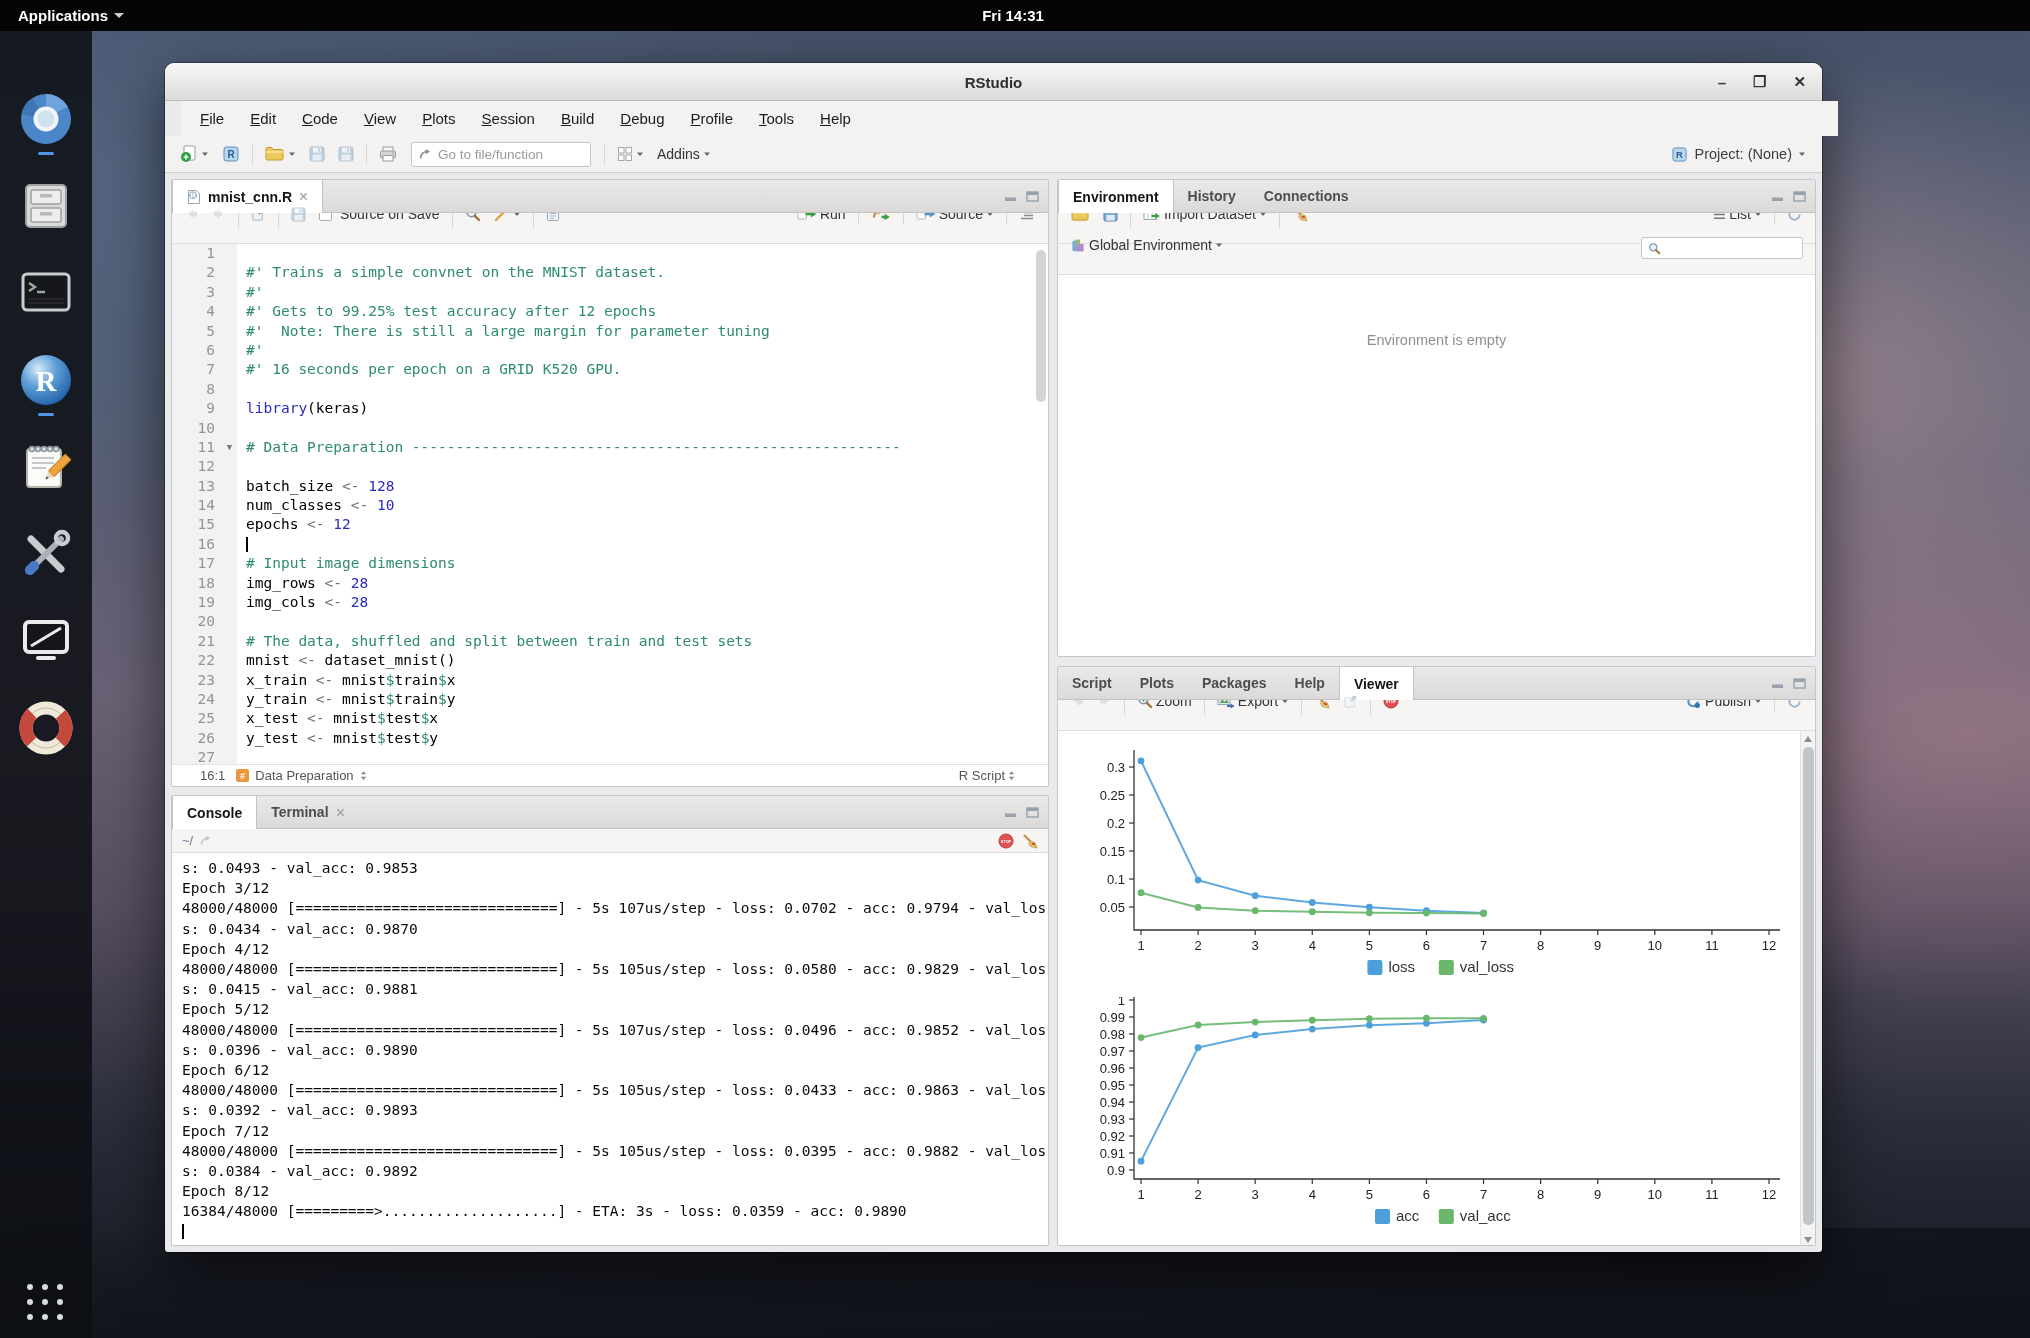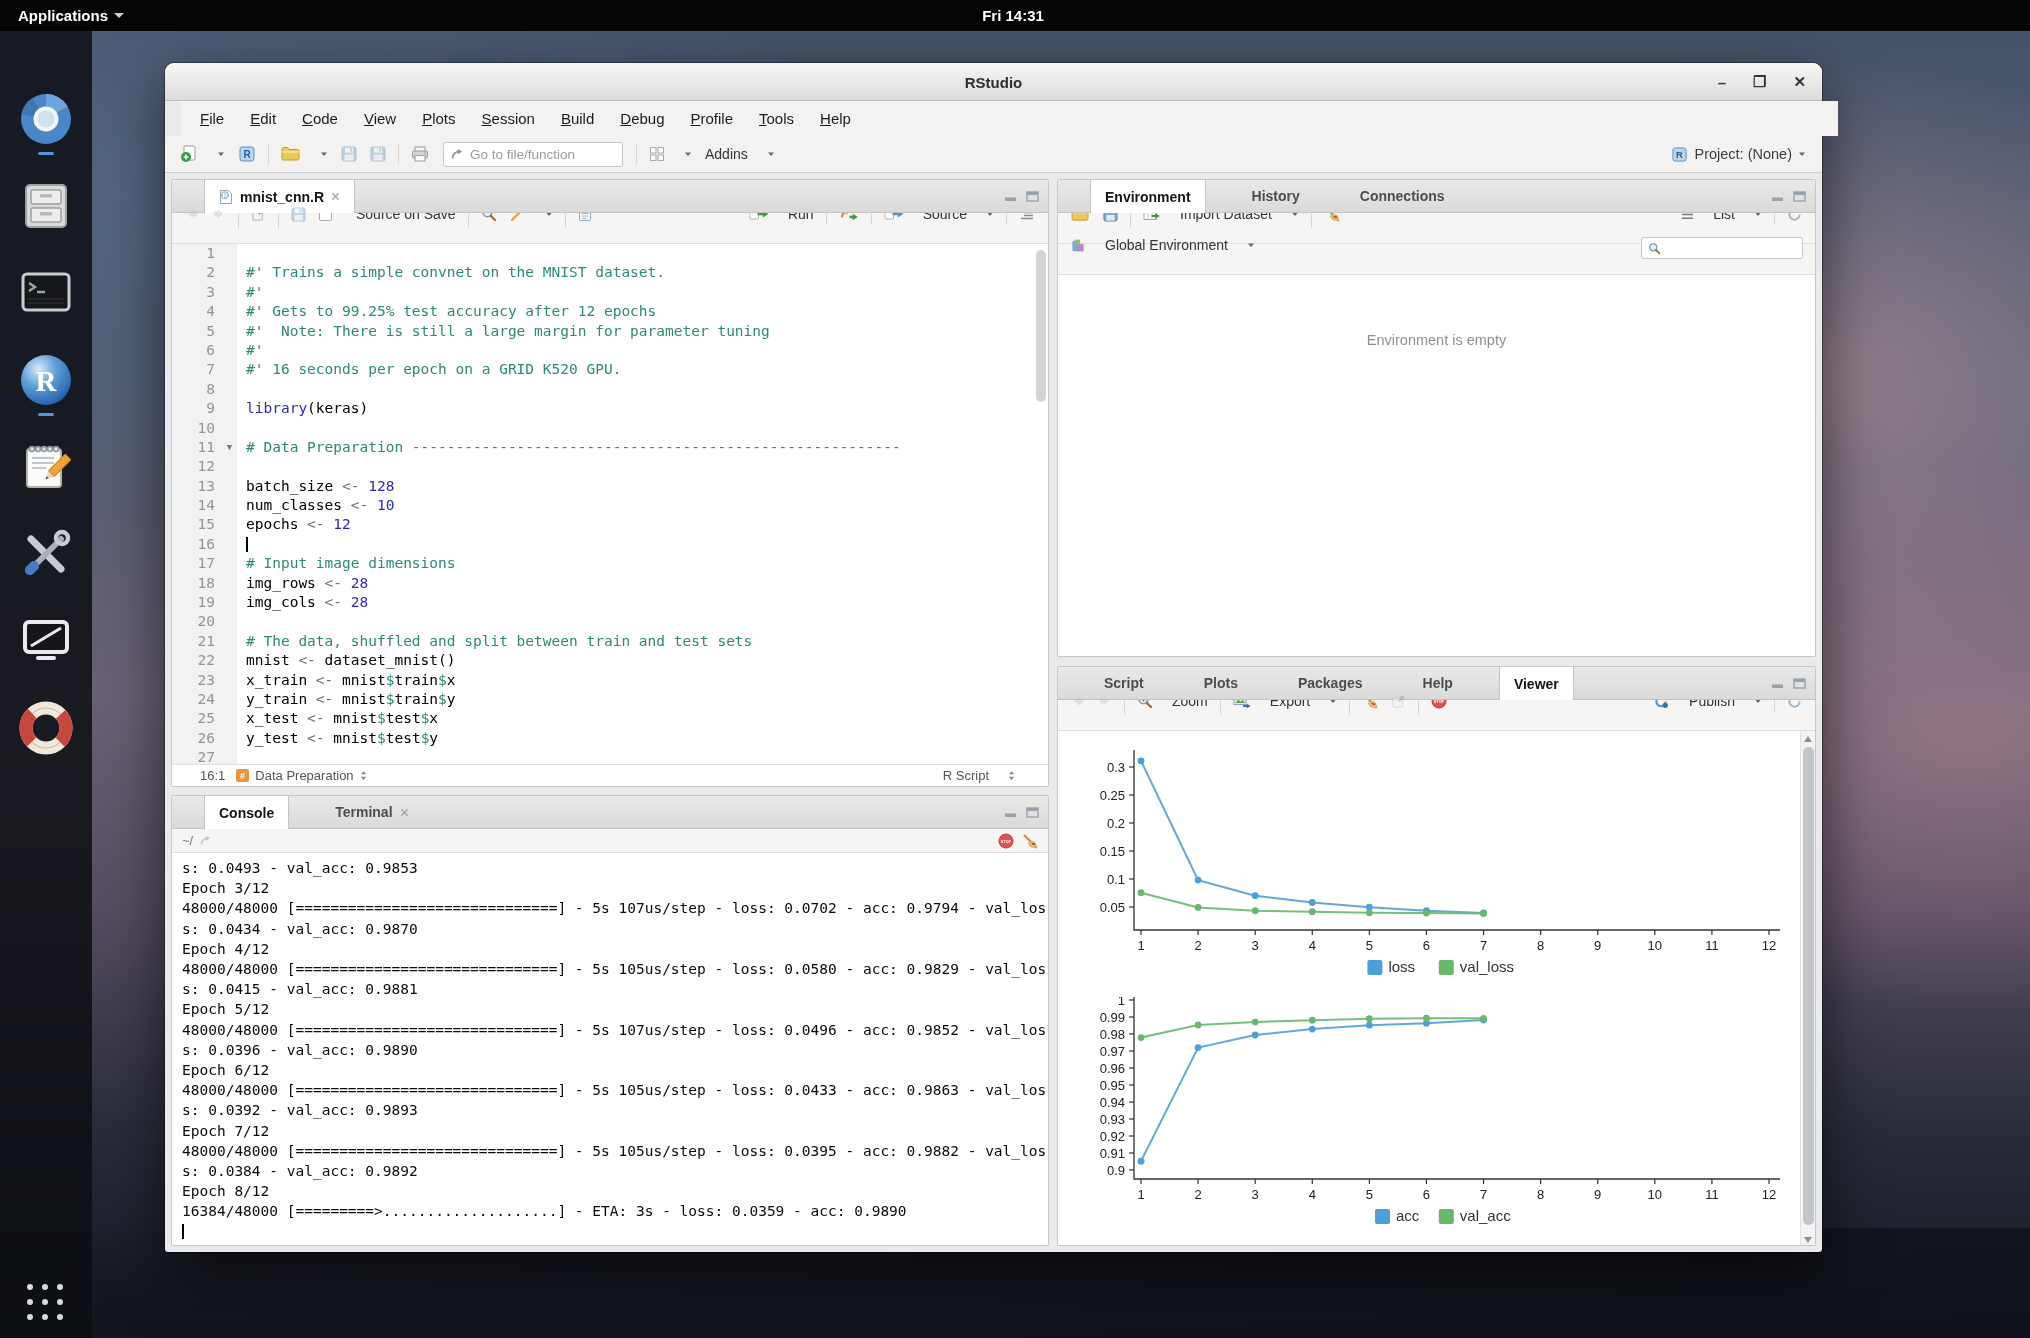--- a/index.html
+++ b/index.html
@@ -42,40 +42,40 @@
             font-size:15px; color:#333; font-weight:bold; }
   .winctl span { cursor:default; }
 
   .menubar { position:absolute; left:16px; top:38px; width:100%; height:35px; background:#f3f2f1;
              display:flex; align-items:center; padding-left:6px; }
   .menu-item { padding:0 13px; font-size:15px; color:#1b1b1b; }
   .menu-item u { text-decoration:underline; }
 
   .toolbar { position:absolute; left:0; top:73px; width:100%; height:37px; background:#f3f2f1;
              border-bottom:1px solid #cfcecd; display:flex; align-items:center; padding:0 10px; gap:3px; }
-  .tbtn { height:28px; display:flex; align-items:center; gap:19px; padding:0 5px; border-radius:3px; }
+  .tbtn { height:28px; display:flex; align-items:center; gap:3px; padding:0 5px; border-radius:3px; }
   .tsep { width:1px; height:20px; background:#d7d6d5; margin:0 4px; }
   .dim { opacity:.45; }
   .goto-box { position:relative; width:180px; height:25px; background:#fff; border:1px solid #c6c6c6; border-radius:3px;
               display:flex; align-items:center; padding:0 6px; gap:6px; margin:0 6px; }
   .goto-box input { border:none; outline:none; width:130px; font-size:13.5px; color:#444; background:transparent; }
   .goto-box input::placeholder { color:#9a9a9a; }
   .tlabel { font-size:14px; color:#333; }
   .project { position:absolute; right:16px; display:flex; align-items:center; gap:6px; font-size:14.5px; color:#3c3c3c; }
 
   
   .pane { position:absolute; background:#fff; border:1px solid #c7c7c7; border-radius:2px; overflow:hidden; }
   #source-pane  { left:6px;  top:116px; width:878px; height:608px; }
   #console-pane { left:6px;  top:732px; width:878px; height:451px; }
   #env-pane     { left:892px; top:116px; width:759px; height:478px; }
   #viewer-pane  { left:892px; top:603px; width:759px; height:580px; }
 
   .tabbar { position:relative; height:33px; background:linear-gradient(#eae9e9,#dbdad9); border-bottom:1px solid #c3c2c1;
             display:flex; align-items:stretch; }
-  .tab { display:flex; align-items:center; gap:7px; padding:0 14px; font-size:14px; font-weight:bold; color:#4d4d4d;margin-left:32px; }
+  .tab { display:flex; align-items:center; gap:7px; padding:0 14px; font-size:14px; font-weight:bold; color:#4d4d4d; }
   .tab.active { background:#fff; color:#151515; border-right:1px solid #c3c2c1; border-left:1px solid #c3c2c1;
                 margin-bottom:-1px; }
   .pane-ctl { margin-left:auto; display:flex; align-items:center; gap:9px; padding-right:9px; }
 
   .minibar { height:29px; background:#f6f5f4; border-bottom:1px solid #dedddc; display:flex; align-items:flex-end;
              padding:15px 8px; gap:3px; }
   .chk { width:13px; height:13px; border:1px solid #ababab; border-radius:2px; background:#fff; margin-right:5px; }
   .mini-right { margin-left:auto; display:flex; align-items:center; gap:3px; }
 
   

